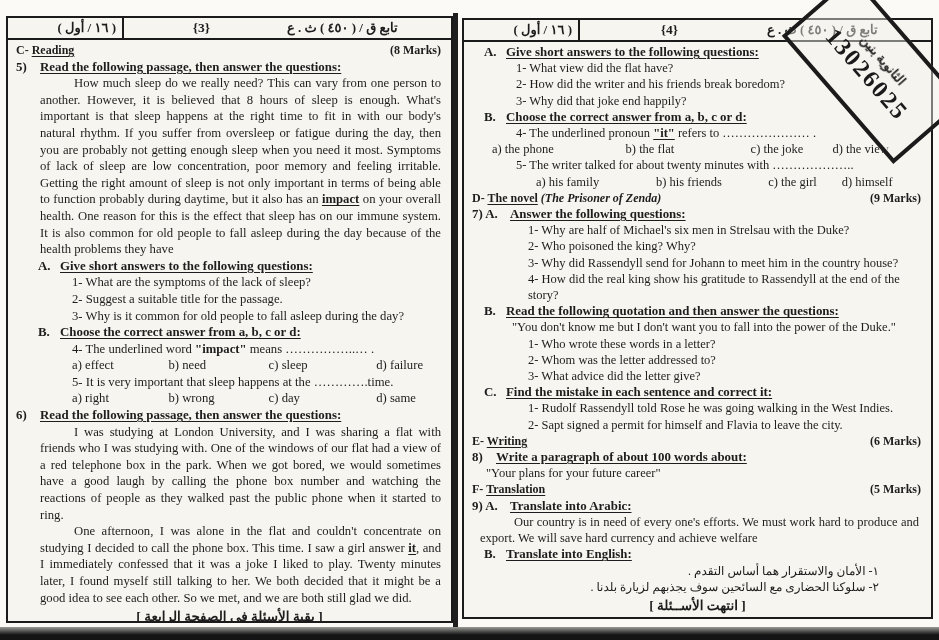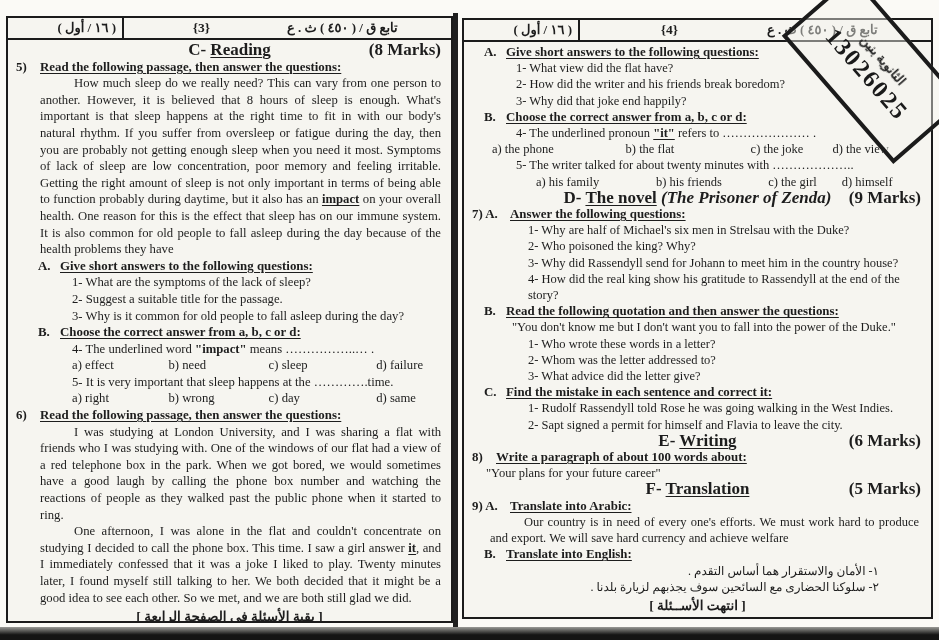--- a/index.html
+++ b/index.html
@@ -29,38 +29,38 @@
   .pbody { border:2px solid #1b1b1b; border-top:none; height:calc(100% - 24px);
     padding:2px 8px 2px 8px; overflow:hidden; }
 
   .page-left  .pbody { font-size:12.7px; line-height:16.6px; }
   .page-right .pbody { font-size:12.5px; line-height:16.2px; }
 
   .b { font-weight:bold; }
   .i { font-style:italic; }
   .u { text-decoration:underline; text-decoration-thickness:1.4px; text-underline-offset:2px; }
 
-  .sectline { position:relative; text-align:center; font-weight:bold; font-size:17px; }
+  .sectline { position:relative; font-weight:bold; font-size:12px; }
   .sect-marks { position:absolute; right:2px; top:0; font-weight:bold; }
 
   .qhead { display:flex; font-weight:bold; font-size:12.9px; }
   .qnum  { flex:none; width:24px; }
   .qnum-wide { flex:none; width:38px; }
 
   .para { text-align:justify; text-indent:34px; margin-left:24px; margin-right:2px; }
   .subhead { display:flex; font-weight:bold; margin-left:22px; font-size:12.9px; }
   .subnum { flex:none; width:22px; }
   .item { margin-left:56px; }
   .stem { margin-left:56px; }
   .opts-l { display:grid; grid-template-columns:26% 27% 29% 18%; margin-left:56px; }
   .opts-r { display:grid; grid-template-columns:31% 29% 19% 21%; margin-left:56px; }
 
   .quote { margin-left:40px; margin-right:14px; }
   .topic { margin-left:14px; }
-  .transbody { margin-left:18px; margin-right:4px; text-indent:34px; text-align:justify; }
+  .transbody { margin-left:8px; margin-right:4px; text-indent:34px; text-align:justify; }
   .ar-item { direction:rtl; padding-right:44px; font-size:12px; }
 
   .footer-note { text-align:center; font-weight:bold; font-size:13.5px;
     direction:rtl; margin-top:3px; }
 
   .stamp { position:absolute; left:326px; top:4px; width:170px; height:94px;
     border:4px solid #1b1b1b; transform:rotate(49deg);
     display:flex; flex-direction:column; align-items:center; justify-content:center;
     background:rgba(244,243,238,0.45); z-index:5; }
   .stamp-ar { font-size:13px; font-weight:bold; color:#222;

